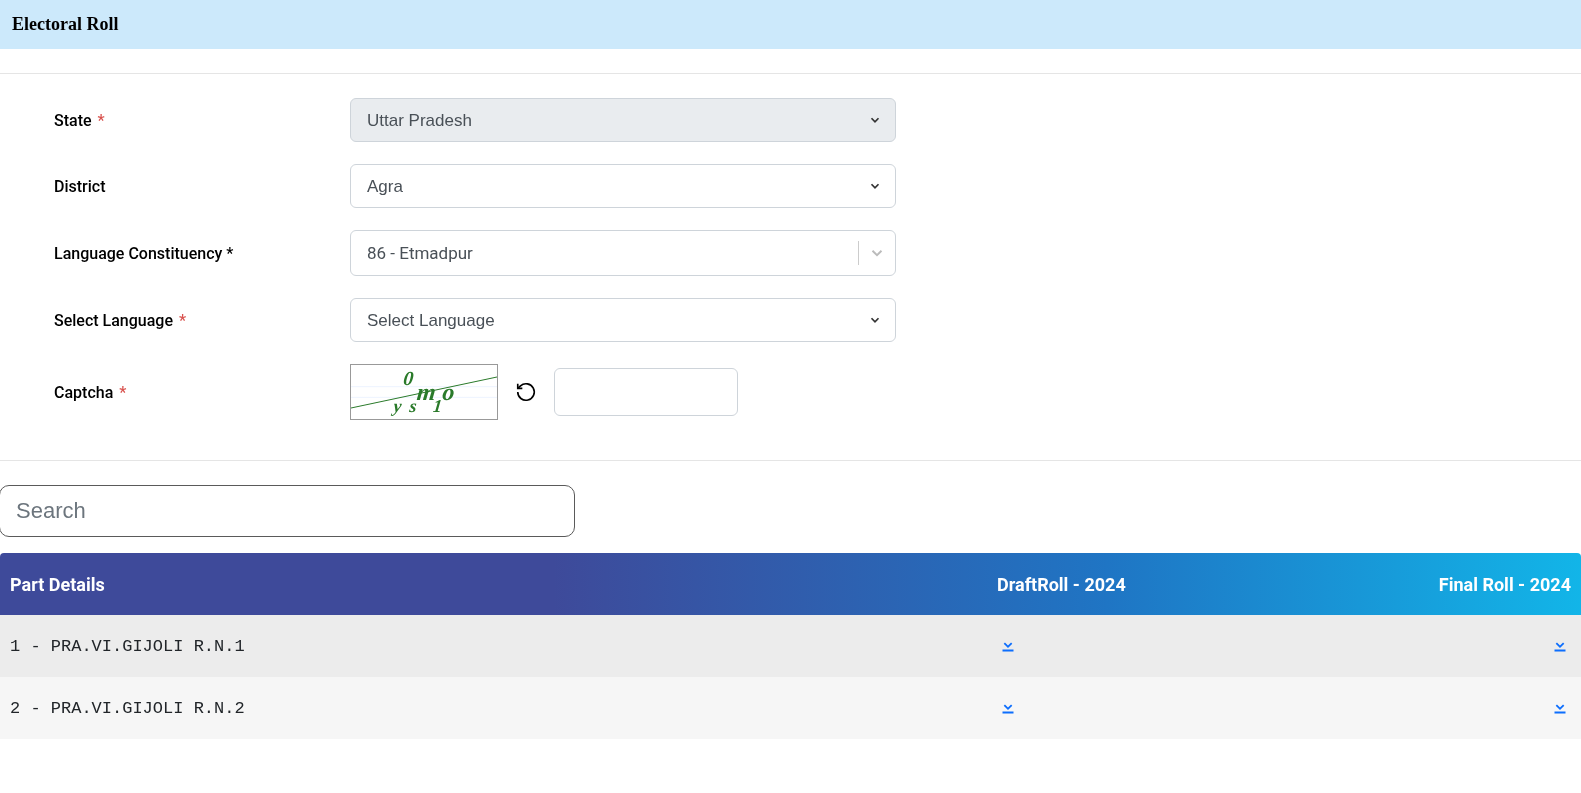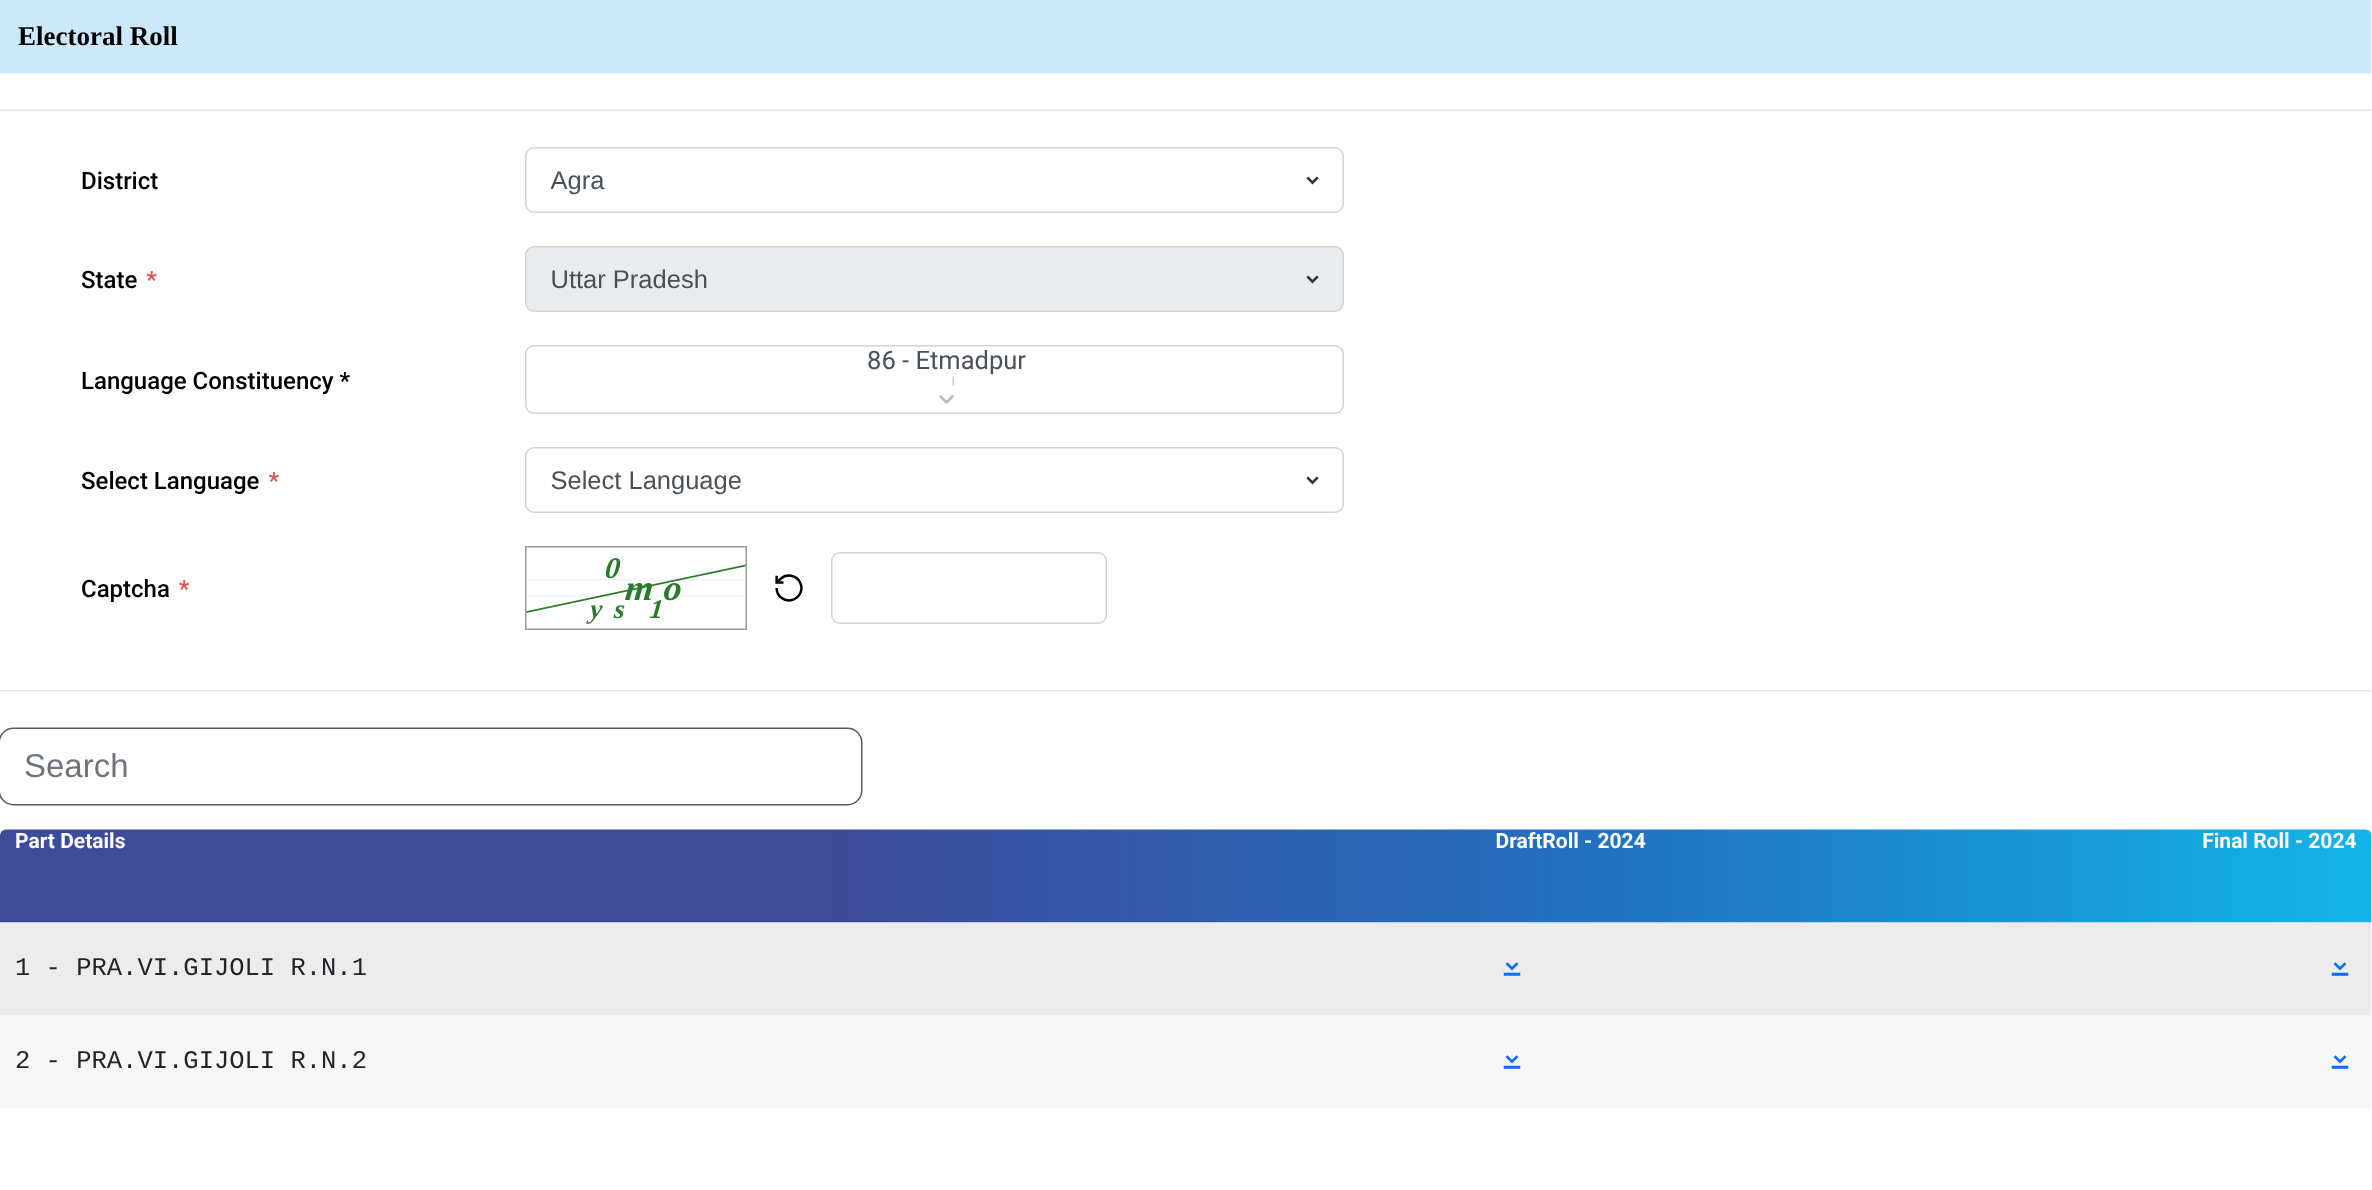--- a/index.html
+++ b/index.html
@@ -9,77 +9,77 @@
   .form-section { border-top: 1px solid #e5e5e5; border-bottom: 1px solid #e5e5e5; padding: 24px 0 40px 0; margin-top: 24px; }
   .form-row { display: flex; align-items: center; padding: 0 54px; margin-bottom: 22px; }
   .form-row:last-child { margin-bottom: 0; }
   .form-label { width: 296px; font-size: 16px; color: #000; font-weight: 500; }
   .form-label .req { color: #d9534f; margin-left: 2px; }
   .form-control-wrap { width: 546px; position: relative; }
   .select-native { width: 100%; height: 44px; padding: 0 32px 0 16px; font-size: 17px; color: #495057; border: 1px solid #ced4da; border-radius: 6px; background: #fff; appearance: none; -webkit-appearance: none; cursor: pointer; }
   .select-native.disabled-look { background: #e9ecef; }
   .chevron-native { position: absolute; right: 14px; top: 50%; transform: translateY(-50%); pointer-events: none; }
   .chevron-native svg { display: block; }
-  .combo { display: flex; align-items: center; width: 100%; height: 46px; border: 1px solid #ced4da; border-radius: 6px; padding: 0 0 0 16px; background: #fff; cursor: pointer; flex-direction: column; }
+  .combo { display: flex; align-items: center; width: 100%; height: 46px; border: 1px solid #ced4da; border-radius: 6px; padding: 0 0 0 16px; background: #fff; cursor: pointer; }
   .combo-text { flex: 1; font-size: 17px; color: #495057; }
   .combo-sep { width: 1px; height: 24px; background: #cccccc; margin: 0 0 0 8px; }
   .combo-arrow { width: 36px; display:flex; align-items:center; justify-content:center; color:#bbb; }
   .captcha-row .form-control-wrap { display:flex; align-items:center; gap: 14px; }
   .captcha-box { width: 148px; height: 56px; border: 1px solid #999; background: linear-gradient(#fff 0%, #fff 38%, #eef4ff 40%, #fff 42%, #fff 58%, #eef4ff 60%, #fff 62%, #fff 100%); position: relative; display:flex; align-items:center; justify-content:center; overflow:hidden; }
   .captcha-box::after { content: ""; position:absolute; left:-10px; right:-10px; top:50%; border-top:1px solid #2a7a2a; transform: rotate(-12deg); }
   .captcha-text { font-family: Georgia, "Times New Roman", serif; font-style: italic; font-size: 24px; color: #2a7a2a; letter-spacing: -1px; transform: skewX(-6deg); font-weight: 700; }
   .captcha-text sup { font-size: 20px; position: relative; top: -6px; }
   .captcha-text sub { font-size: 18px; position: relative; top: 6px; }
   .refresh-btn { width: 28px; height: 28px; background:none; border:none; cursor:pointer; display:flex;align-items:center;justify-content:center; color:#000; }
   .captcha-input { width: 184px; height: 48px; border: 1px solid #ced4da; border-radius: 6px; padding: 0 12px; font-size: 16px; }
   .search-wrap { margin-top: 24px; padding: 0; }
   .search-input { width: 576px; height: 52px; border: 1px solid #5a5a5a; border-radius: 10px; padding: 12px 16px; font-size: 22px; color: #495057; outline: none; margin-left:-1px; }
   .search-input::placeholder { color: #6c757d; }
   .table-wrap { margin-top: 16px; }
-  .thead { display:flex; align-items:flex-start; height: 62px; background: linear-gradient(90deg, #3e4a9a 0%, #3e4a9a 35%, #1f75c4 70%, #12b5e8 100%); color:#fff; font-weight:700; font-size:14px; border-radius: 4px 4px 0 0; }
+  .thead { display:flex; align-items:center; height: 62px; background: linear-gradient(90deg, #3e4a9a 0%, #3e4a9a 35%, #1f75c4 70%, #12b5e8 100%); color:#fff; font-weight:700; font-size:18px; border-radius: 4px 4px 0 0; }
   .col-part { flex: 1; padding: 0 10px; }
   .col-draft { width: 418px; text-align: left; padding: 0 4px; }
   .col-final { width: 170px; text-align: right; padding: 0 10px; }
   .trow { display:flex; align-items:center; height: 62px; font-size:17px; color:#212529;font-family:Liberation Mono, monospace; }
   .trow:nth-child(odd) { background: #ececec; }
   .trow:nth-child(even) { background: #f6f6f6; }
   .trow .col-part { padding-left: 10px; }
   .dl-icon { color:#0d6efd; display:inline-flex; cursor:pointer; }
   .dl-icon svg { display:block; }
 </style>
 </head>
 <body>
 
 <div class="header-bar">
   <h2>Electoral Roll</h2>
 </div>
 
 <div class="form-section">
 
   <div class="form-row">
-    <div class="form-label">District</div>
+    <div class="form-label">
+      <span>State</span><span class="req"> *</span>
+    </div>
     <div class="form-control-wrap">
-      <select class="select-native">
-        <option>Agra</option>
+      <select class="select-native disabled-look">
+        <option>Uttar Pradesh</option>
       </select>
       <span class="chevron-native">
         <svg width="14" height="14" viewBox="0 0 24 24" fill="none" stroke="#333" stroke-width="3">
             <polyline points="6 9 12 15 18 9"></polyline>
           </svg>
       </span>
     </div>
   </div>
 
   <div class="form-row">
-    <div class="form-label">
-      <span>State</span><span class="req"> *</span>
-    </div>
+    <div class="form-label">District</div>
     <div class="form-control-wrap">
-      <select class="select-native disabled-look">
-        <option>Uttar Pradesh</option>
+      <select class="select-native">
+        <option>Agra</option>
       </select>
       <span class="chevron-native">
         <svg width="14" height="14" viewBox="0 0 24 24" fill="none" stroke="#333" stroke-width="3">
             <polyline points="6 9 12 15 18 9"></polyline>
           </svg>
       </span>
     </div>
   </div>
 
   <div class="form-row">

